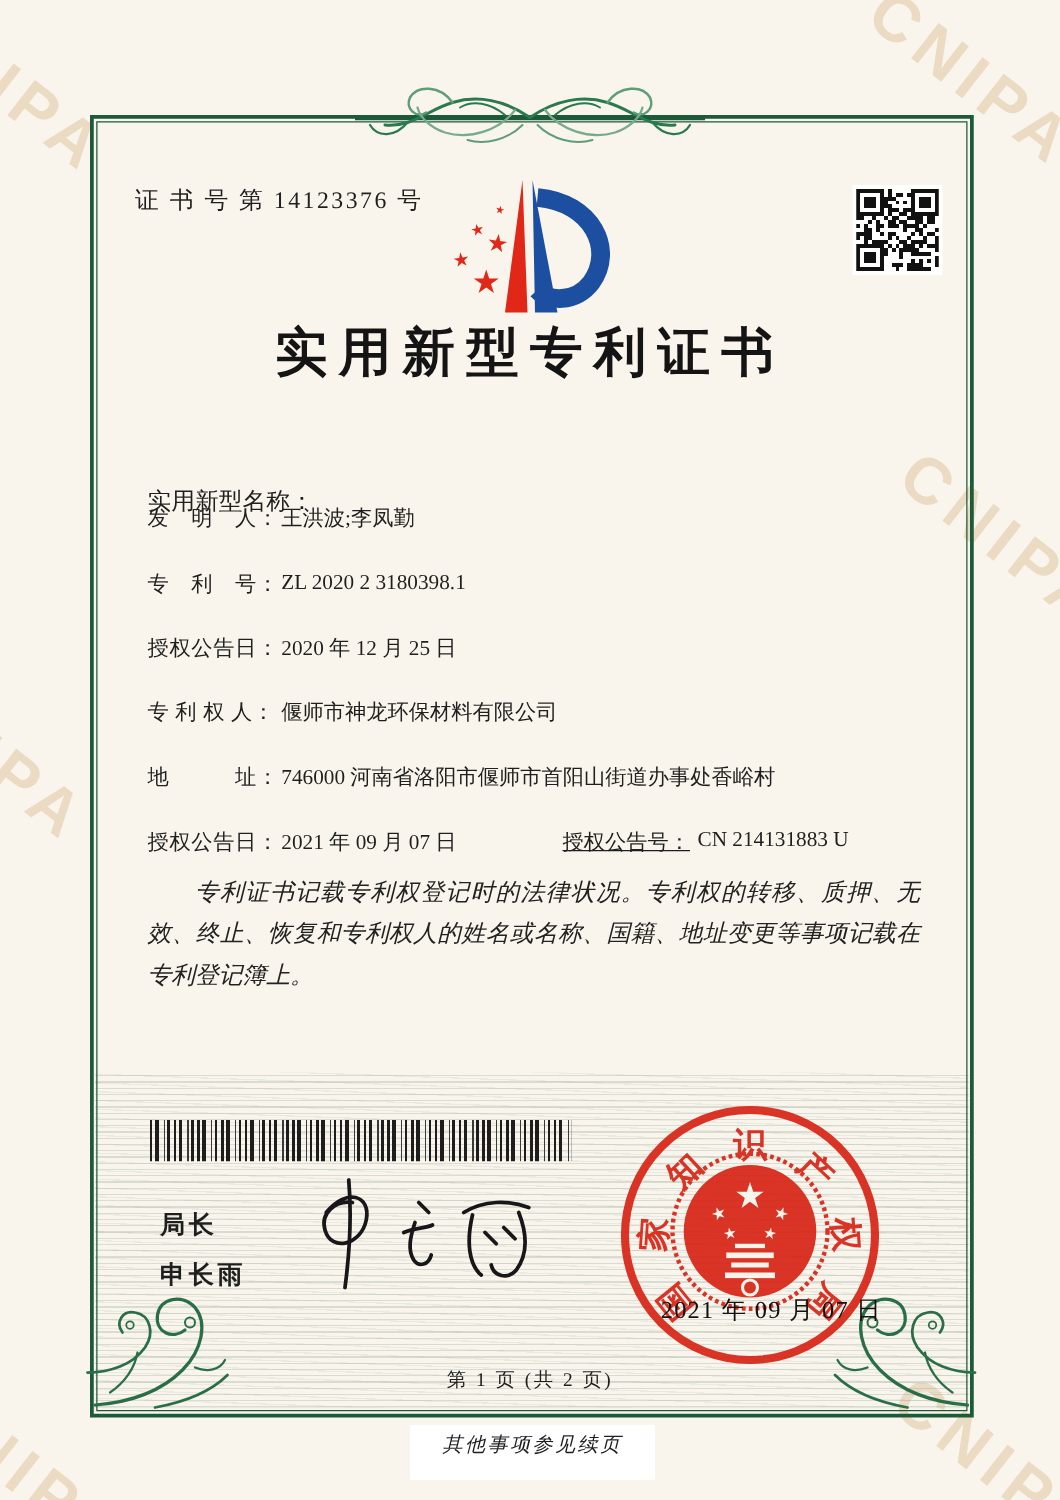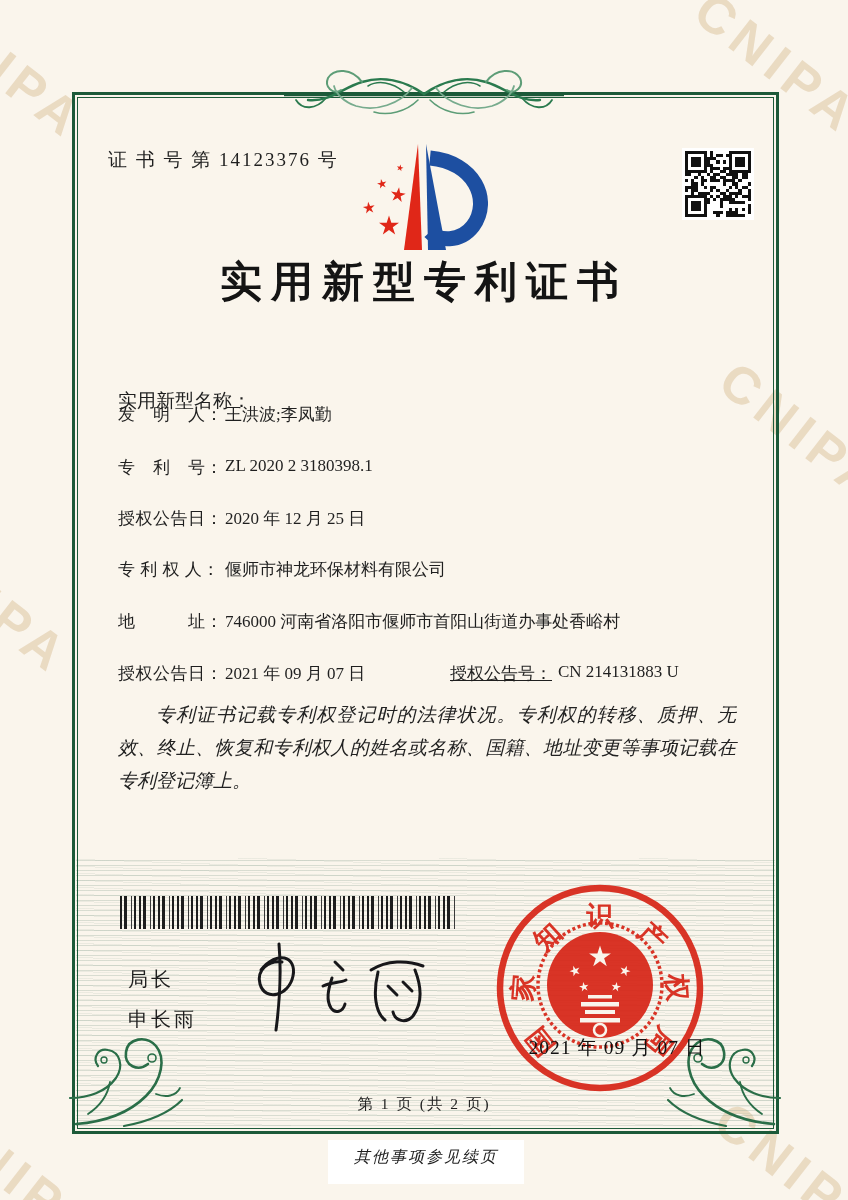--- a/index.html
+++ b/index.html
@@ -54,21 +54,21 @@
   
   .barcode{
     left:120px;top:896px;width:337px;height:33px;z-index:4;
     background:repeating-linear-gradient(90deg,
       #1d1d1d 0 2px, transparent 2px 4px,
       #1d1d1d 4px 7px, transparent 7px 11px,
       #3a3a3a 11px 12px, transparent 12px 14px,
       #1d1d1d 14px 16px, transparent 16px 19px);
   }
   .signer{left:128px;top:966px;z-index:5;font-size:20px;letter-spacing:3px;}
-  .signer div{margin-bottom:13px;}
+  .signer div{margin-bottom:13px;font-weight:bold;}
   .sig-svg{left:235px;top:938px;z-index:5;}
   
   .seal{left:485px;top:873px;z-index:4;opacity:.94;}
   .seal-date{
     left:512px;top:1034px;width:210px;text-align:center;z-index:5;
     font-size:19.5px;color:#111;letter-spacing:1px;white-space:nowrap;
   }
   .pagenum{left:72px;top:1094px;width:704px;text-align:center;font-size:15.5px;z-index:4;letter-spacing:2px;}
   .note{
     left:328px;top:1140px;width:196px;height:44px;line-height:34px;z-index:4;

